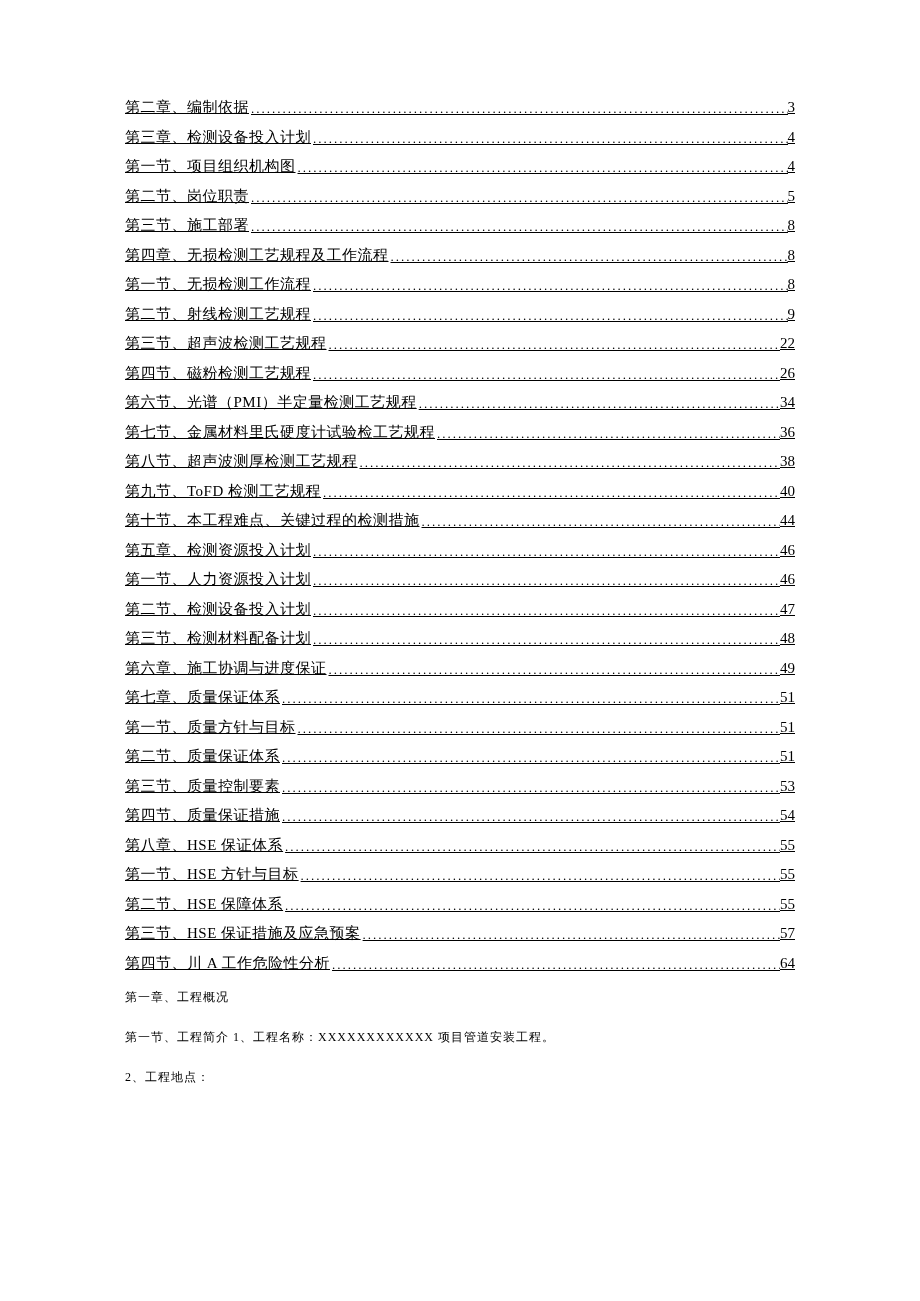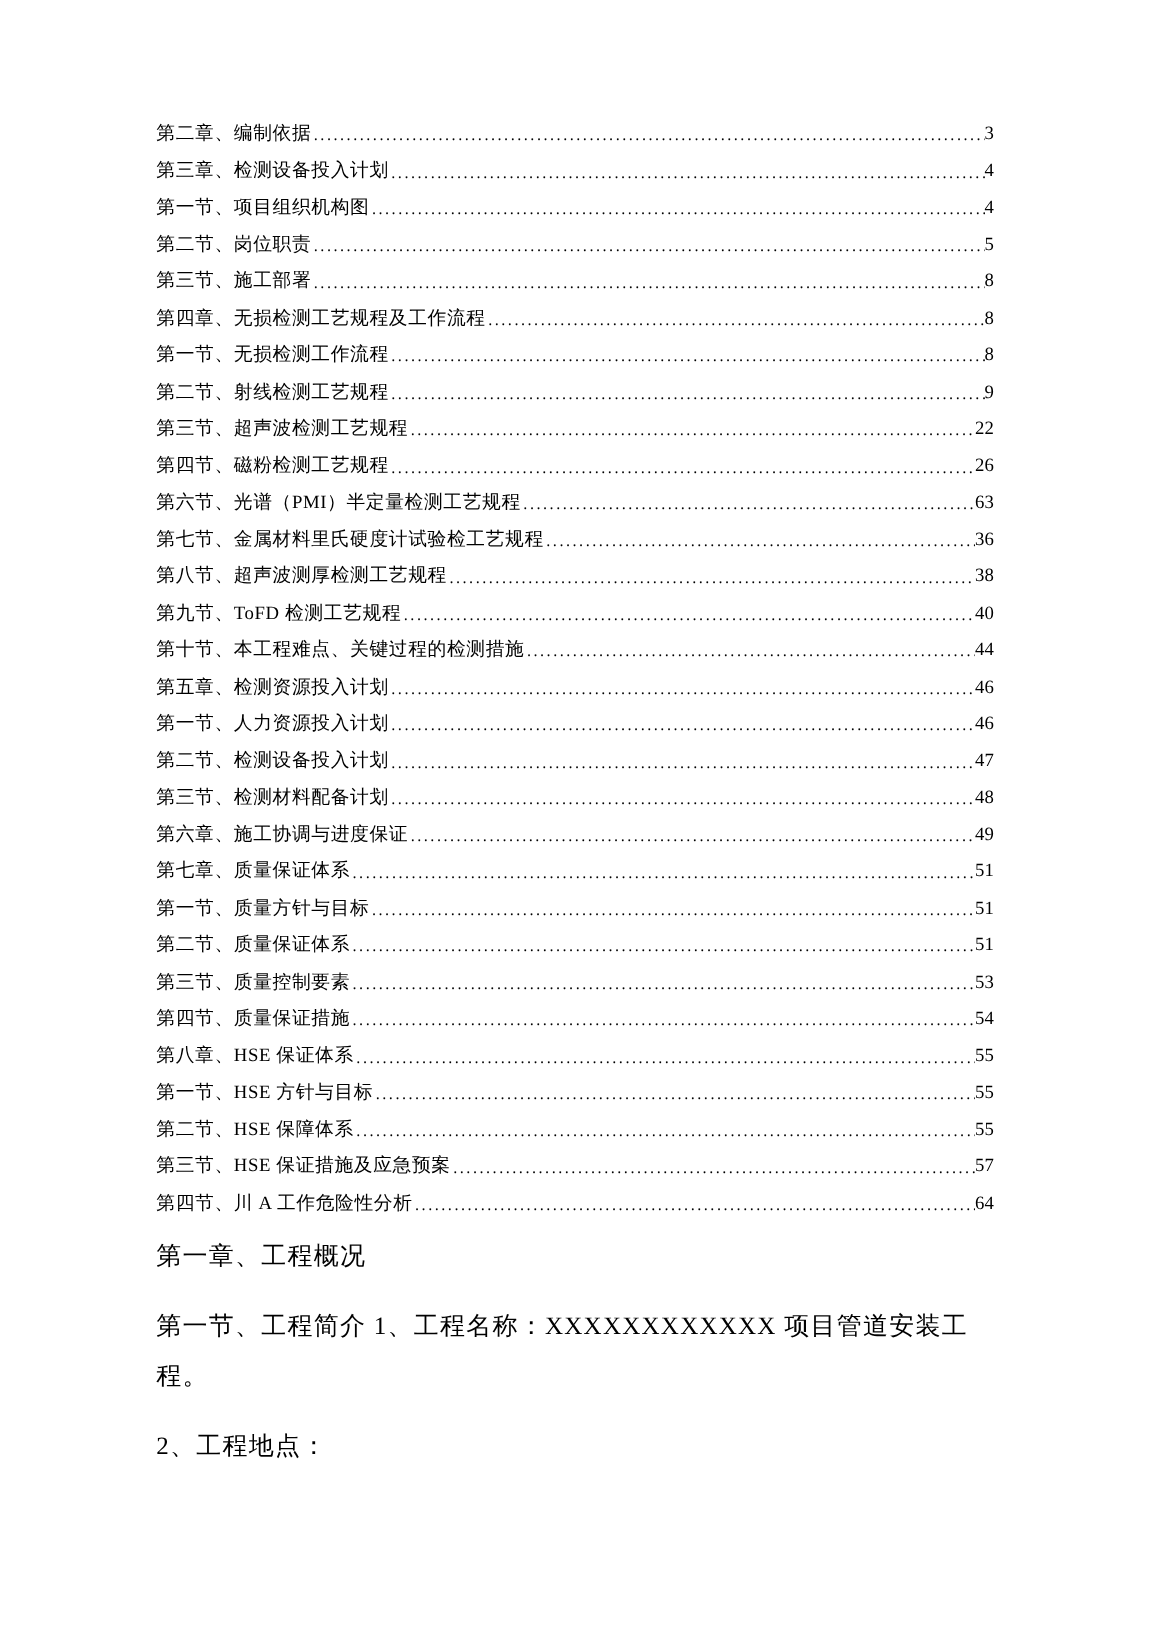--- a/index.html
+++ b/index.html
@@ -8,39 +8,40 @@
       width: 920px;
       min-height: 1301px;
       font-family: "SimSun", "宋体", serif;
       padding: 100px 125px 60px 125px;
       font-size: 15px;
       color: #000000;
     }
     .toc { width: 100%; }
     .toc-row {
       display: flex;
-      align-items: center;
+      align-items: flex-end;
       line-height: 1;
       margin-bottom: 14.5px;
       white-space: nowrap;
+      text-decoration: underline;
     }
     .toc-label { flex-shrink: 0; letter-spacing: 0.5px; }
     .toc-dots {
       flex: 1 1 auto;
       overflow: hidden;
       letter-spacing: 2px;
       font-size: 13px;
       padding: 0 2px;
       color: #000000;
     }
     .toc-dots::after {
       content: "..................................................................................................................................................................";
     }
     .toc-page { flex-shrink: 0; }
-    .body-text { margin-top: 0; line-height: 2; font-size: 20px; letter-spacing: 1px; }
+    .body-text { margin-top: 0; line-height: 2; font-size: 12px; letter-spacing: 1px; }
     .body-line { margin-bottom: 16px; }
   </style>
 </head>
 <body>
 
 <div class="toc" id="toc-container">
     <div class="toc-row">
       <span class="toc-label">第二章、编制依据</span>
       <span class="toc-dots"></span>
       <span class="toc-page">3</span>
@@ -86,21 +87,21 @@
       <span class="toc-page">22</span>
     </div>
     <div class="toc-row">
       <span class="toc-label">第四节、磁粉检测工艺规程</span>
       <span class="toc-dots"></span>
       <span class="toc-page">26</span>
     </div>
     <div class="toc-row">
       <span class="toc-label">第六节、光谱（PMI）半定量检测工艺规程 </span>
       <span class="toc-dots"></span>
-      <span class="toc-page">63</span>
+      <span class="toc-page">34</span>
     </div>
     <div class="toc-row">
       <span class="toc-label">第七节、金属材料里氏硬度计试验检工艺规程</span>
       <span class="toc-dots"></span>
       <span class="toc-page">36</span>
     </div>
     <div class="toc-row">
       <span class="toc-label">第八节、超声波测厚检测工艺规程</span>
       <span class="toc-dots"></span>
       <span class="toc-page">38</span>

